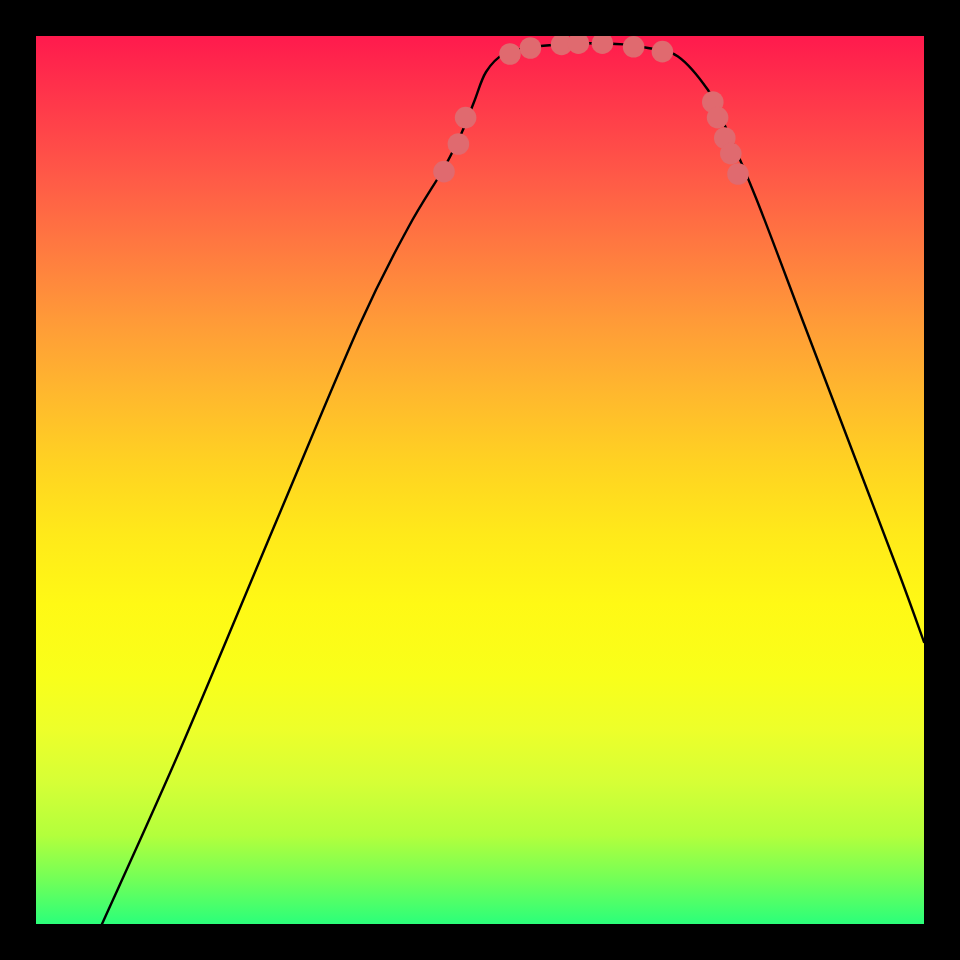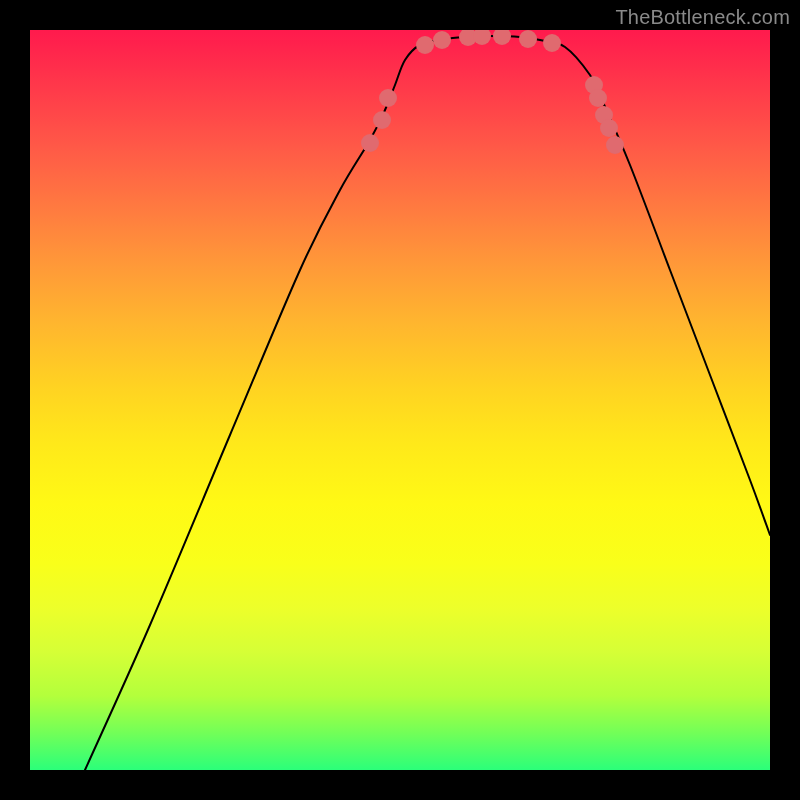--- a/index.html
+++ b/index.html
@@ -57,21 +57,20 @@
     position: absolute;
     left: 0;
     top: 0;
   }
 </style>
 </head>
 <body>
 
 <div class="stage">
 
-  <div class="attribution">TheBottleneck.com</div>
 
   <div class="plot">
     <svg id="plot-svg" width="740" height="740" viewBox="0 0 740 740">
         <path d="M 55 740 C 65.83333333333333 715.8333333333334, 95.83333333333333 650.8333333333334, 120 595 C 144.16666666666666 539.1666666666666, 175 464.1666666666667, 200 405 C 225 345.8333333333333, 251.66666666666666 280.8333333333333, 270 240 C 288.3333333333333 199.16666666666666, 298.3333333333333 181.66666666666666, 310 160 C 321.6666666666667 138.33333333333334, 332.5 123.33333333333333, 340 110 C 347.5 96.66666666666667, 350.8333333333333 89.16666666666667, 355 80 C 359.1666666666667 70.83333333333333, 361.6666666666667 63.333333333333336, 365 55 C 368.3333333333333 46.666666666666664, 370.8333333333333 36.666666666666664, 375 30 C 379.1666666666667 23.333333333333332, 383.3333333333333 18.5, 390 15 C 396.6666666666667 11.5, 406.6666666666667 10.333333333333334, 415 9 C 423.3333333333333 7.666666666666667, 432.5 7.5, 440 7 C 447.5 6.5, 451.6666666666667 6, 460 6 C 468.3333333333333 6, 481.6666666666667 6.333333333333333, 490 7 C 498.3333333333333 7.666666666666667, 502.5 8.333333333333334, 510 10 C 517.5 11.666666666666666, 526.6666666666666 11.166666666666668, 535 17 C 543.3333333333334 22.833333333333332, 553.8333333333334 36.166666666666664, 560 45 C 566.1666666666666 53.833333333333336, 565.3333333333334 55, 572 70 C 578.6666666666666 85, 588.6666666666666 106.66666666666667, 600 135 C 611.3333333333334 163.33333333333334, 626.6666666666666 205, 640 240 C 653.3333333333334 275, 666.6666666666666 310, 680 345 C 693.3333333333334 380, 710 423.3333333333333, 720 450 C 730 476.6666666666667, 736.6666666666666 495.8333333333333, 740 505" fill="none" stroke="#000" stroke-width="2" stroke-linecap="round"></path>
         <circle cx="340" cy="113" r="9" fill="#e06a6f"></circle>
         <circle cx="352" cy="90" r="9" fill="#e06a6f"></circle>
         <circle cx="358" cy="68" r="9" fill="#e06a6f"></circle>
         <circle cx="395" cy="15" r="9" fill="#e06a6f"></circle>
         <circle cx="412" cy="10" r="9" fill="#e06a6f"></circle>
         <circle cx="438" cy="7" r="9" fill="#e06a6f"></circle>

